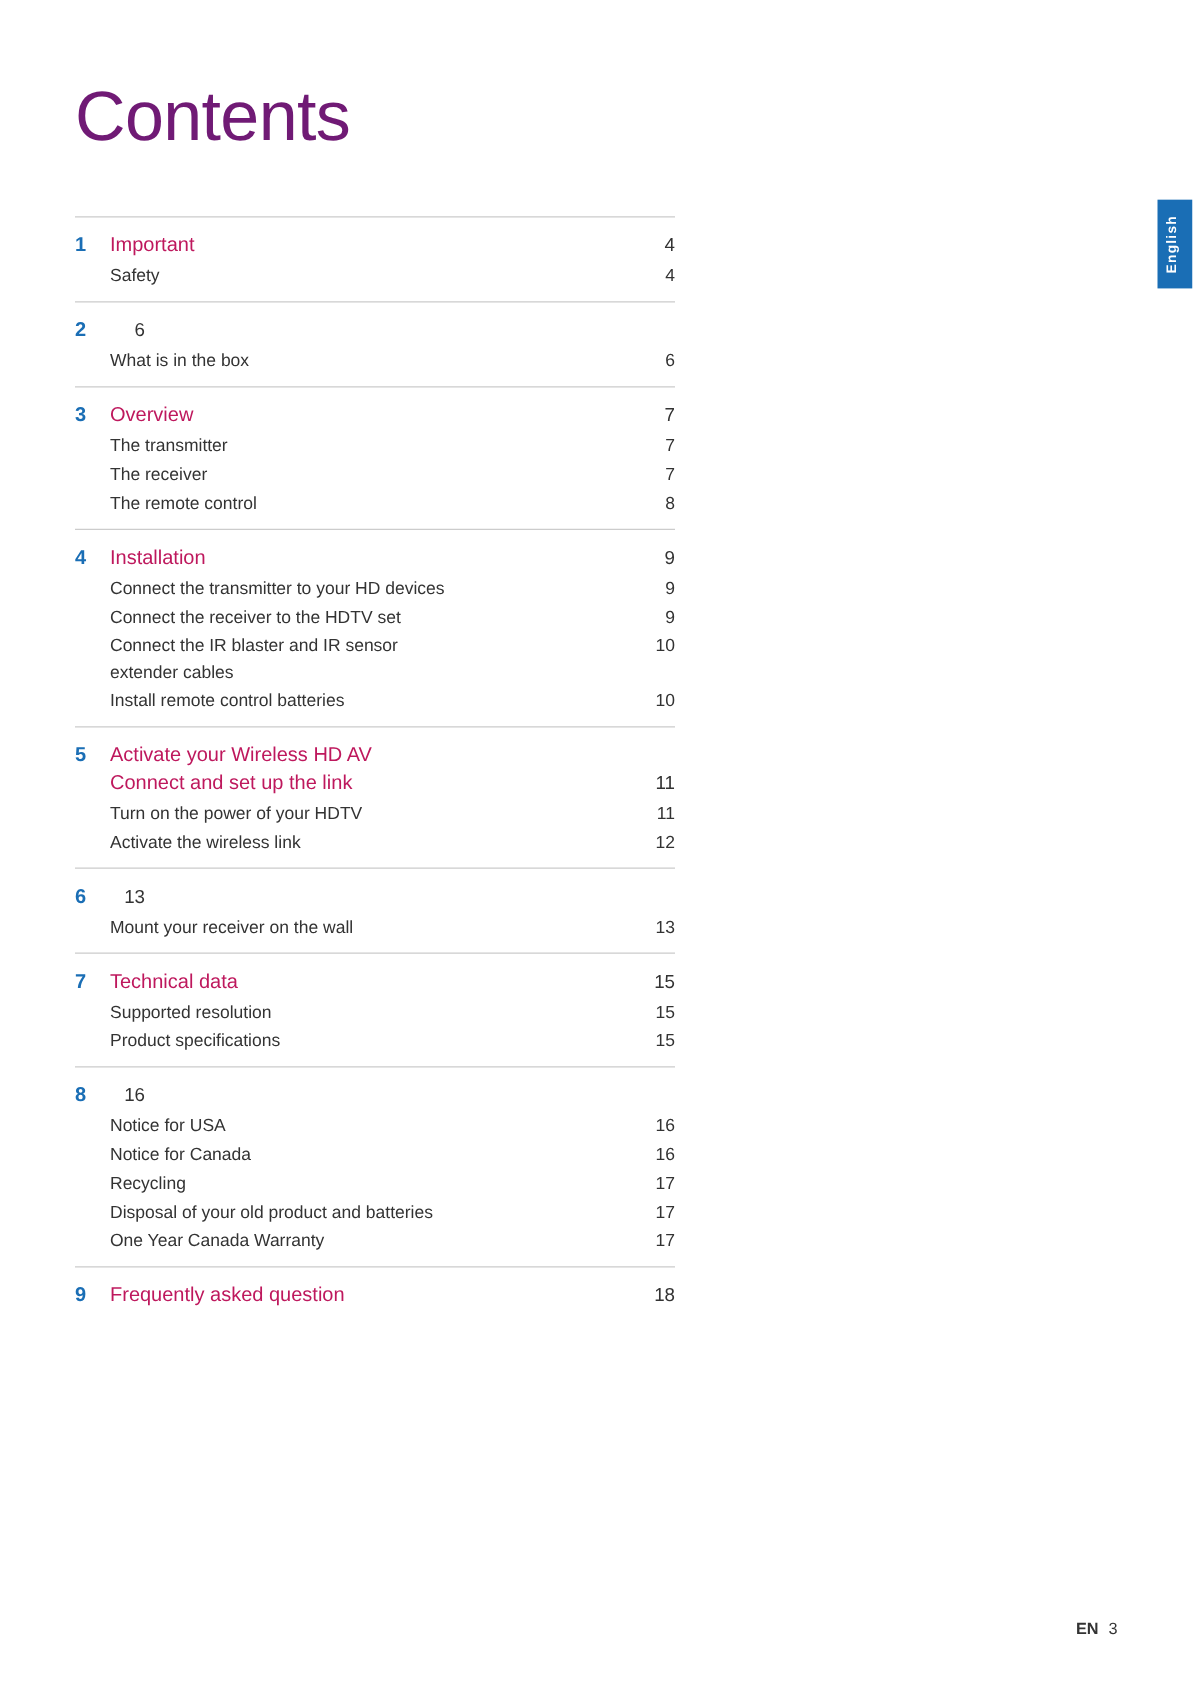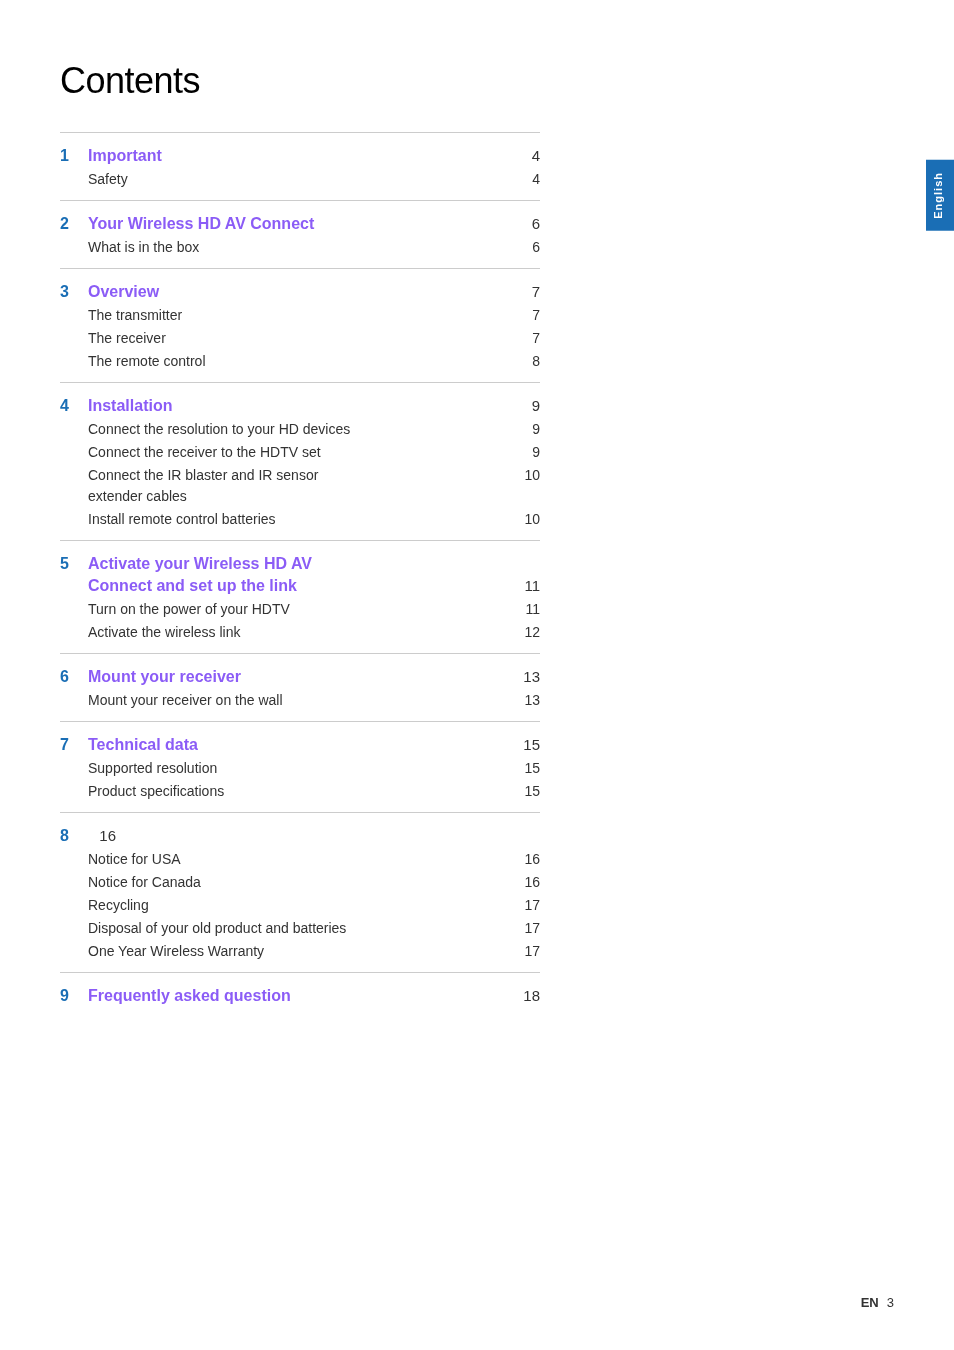--- a/index.html
+++ b/index.html
@@ -30,24 +30,24 @@
       font-size: 11px;
       font-weight: bold;
       writing-mode: vertical-rl;
       text-orientation: mixed;
       transform: rotate(180deg);
       padding: 12px 6px;
       letter-spacing: 1px;
     }
 
     .page-title {
-      font-size: 36px;
+      font-size: 56px;
       font-weight: 300;
-      color: #000000;
-      margin-bottom: 30px;
+      color: #701a75;
+      margin-bottom: 48px;
       letter-spacing: -0.5px;
     }
 
     .toc-container {
       width: 480px;
     }
 
     .toc-section {
       border-top: 1.5px solid #ccc;
       padding: 14px 0 10px 0;
@@ -66,22 +66,22 @@
     .toc-num {
       font-size: 16px;
       font-weight: bold;
       color: #1a6eb5;
       width: 28px;
       flex-shrink: 0;
     }
 
     .toc-title {
       font-size: 16px;
-      font-weight: bold;
-      color: #8b5cf6;
+      font-weight: normal;
+      color: #be185d;
       flex: 1;
     }
 
     .toc-page {
       font-size: 15px;
       color: #333;
       min-width: 28px;
       text-align: right;
     }
 
@@ -146,21 +146,20 @@
           <span class="toc-page">4</span>
         </div>
         <div class="toc-subitem-row">
           <span class="toc-subitem-label">Safety</span>
           <span class="toc-subitem-page">4</span>
         </div>
       </div>
       <div class="toc-section">
         <div class="toc-header-row">
           <span class="toc-num">2</span>
-          <span class="toc-title">Your Wireless HD AV Connect</span>
           <span class="toc-page">6</span>
         </div>
         <div class="toc-subitem-row">
           <span class="toc-subitem-label">What is in the box</span>
           <span class="toc-subitem-page">6</span>
         </div>
       </div>
       <div class="toc-section">
         <div class="toc-header-row">
           <span class="toc-num">3</span>
@@ -180,21 +179,21 @@
           <span class="toc-subitem-page">8</span>
         </div>
       </div>
       <div class="toc-section">
         <div class="toc-header-row">
           <span class="toc-num">4</span>
           <span class="toc-title">Installation</span>
           <span class="toc-page">9</span>
         </div>
         <div class="toc-subitem-row">
-          <span class="toc-subitem-label">Connect the resolution to your HD devices</span>
+          <span class="toc-subitem-label">Connect the transmitter to your HD devices</span>
           <span class="toc-subitem-page">9</span>
         </div>
         <div class="toc-subitem-row">
           <span class="toc-subitem-label">Connect the receiver to the HDTV set</span>
           <span class="toc-subitem-page">9</span>
         </div>
         <div class="toc-subitem-row">
           <span class="toc-subitem-label">Connect the IR blaster and IR sensor<br>extender cables</span>
           <span class="toc-subitem-page">10</span>
         </div>
@@ -219,21 +218,20 @@
           <span class="toc-subitem-page">11</span>
         </div>
         <div class="toc-subitem-row">
           <span class="toc-subitem-label">Activate the wireless link</span>
           <span class="toc-subitem-page">12</span>
         </div>
       </div>
       <div class="toc-section">
         <div class="toc-header-row">
           <span class="toc-num">6</span>
-          <span class="toc-title">Mount your receiver</span>
           <span class="toc-page">13</span>
         </div>
         <div class="toc-subitem-row">
           <span class="toc-subitem-label">Mount your receiver on the wall</span>
           <span class="toc-subitem-page">13</span>
         </div>
       </div>
       <div class="toc-section">
         <div class="toc-header-row">
           <span class="toc-num">7</span>
@@ -264,21 +262,21 @@
         </div>
         <div class="toc-subitem-row">
           <span class="toc-subitem-label">Recycling</span>
           <span class="toc-subitem-page">17</span>
         </div>
         <div class="toc-subitem-row">
           <span class="toc-subitem-label">Disposal of your old product and batteries</span>
           <span class="toc-subitem-page">17</span>
         </div>
         <div class="toc-subitem-row">
-          <span class="toc-subitem-label">One Year Wireless Warranty</span>
+          <span class="toc-subitem-label">One Year Canada Warranty</span>
           <span class="toc-subitem-page">17</span>
         </div>
       </div>
       <div class="toc-section">
         <div class="toc-header-row">
           <span class="toc-num">9</span>
           <span class="toc-title">Frequently asked question</span>
           <span class="toc-page">18</span>
         </div>
       </div>

